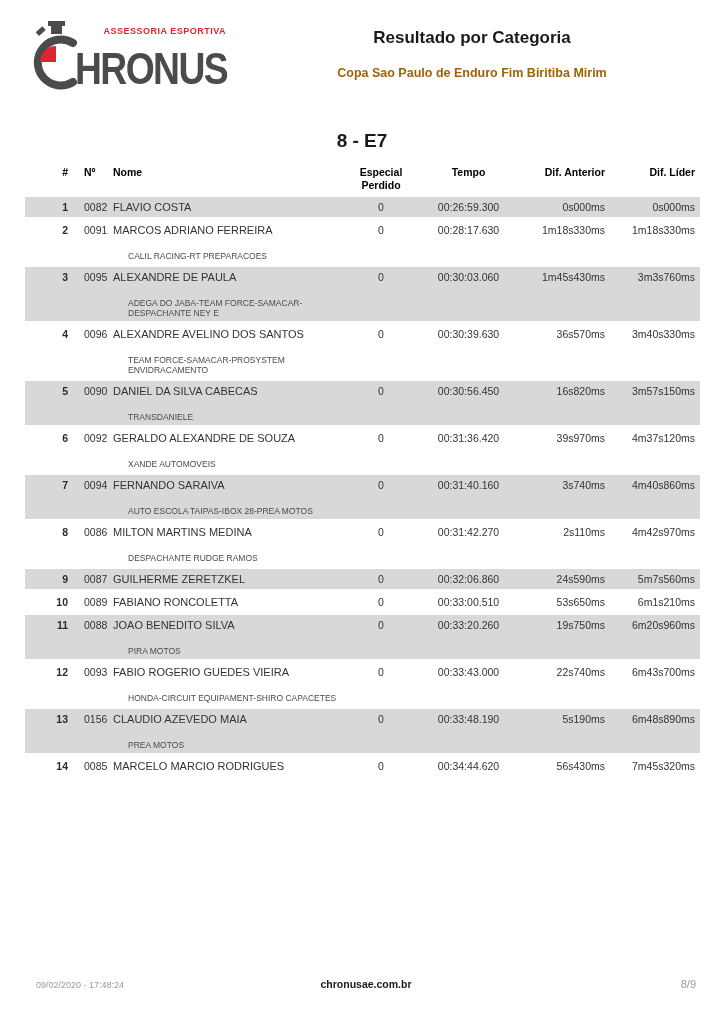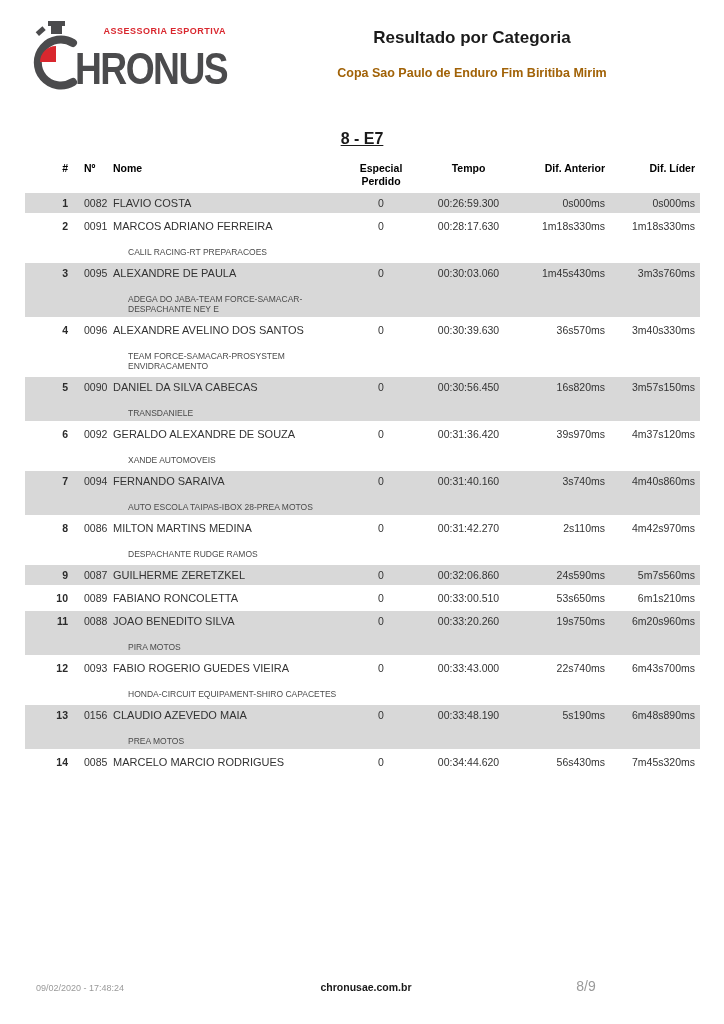--- a/index.html
+++ b/index.html
@@ -35,25 +35,24 @@
   }
   .hdr-subtitle {
     font-size: 12.5px;
     font-weight: bold;
     color: #a16207;
     margin: 0;
   }
   
   .category-title {
     text-align: center;
-    font-size: 16px;
+    font-size: 19px;
     font-weight: bold;
     color: #1a1a1a;
     margin-top: 26px;
-    text-decoration: underline;
   }
   
   .tbl {
     width: 675px;
     margin: 14px 0 0 25px;
     font-size: 10.5px;
   }
   .thead, .trow {
     display: grid;
     grid-template-columns: 43px 37px 1fr 70px 105px 90px 89px;
@@ -92,21 +91,21 @@
   .footer {
     position: absolute;
     left: 8px; right: 0;
     top: 978px;
     display: flex;
     align-items: baseline;
     padding: 0 28px;
   }
   .footer .f-date { flex: 1; text-align: left; font-size: 9px; color: #9a9a9a; }
   .footer .f-site { flex: 1; text-align: center; font-size: 10.5px; font-weight: bold; color: #1a1a1a; }
-  .footer .f-page { flex: 1; text-align: center; font-size: 14px; color: #9a9a9a; }
+  .footer .f-page { flex: 1; text-align: right; font-size: 11px; color: #9a9a9a; }
 </style>
 </head>
 <body>
 
 <div class="page">
 
   <div class="hdr">
     <div class="logo-wrap">
       <svg width="200" height="84" viewBox="0 0 200 84">
 

